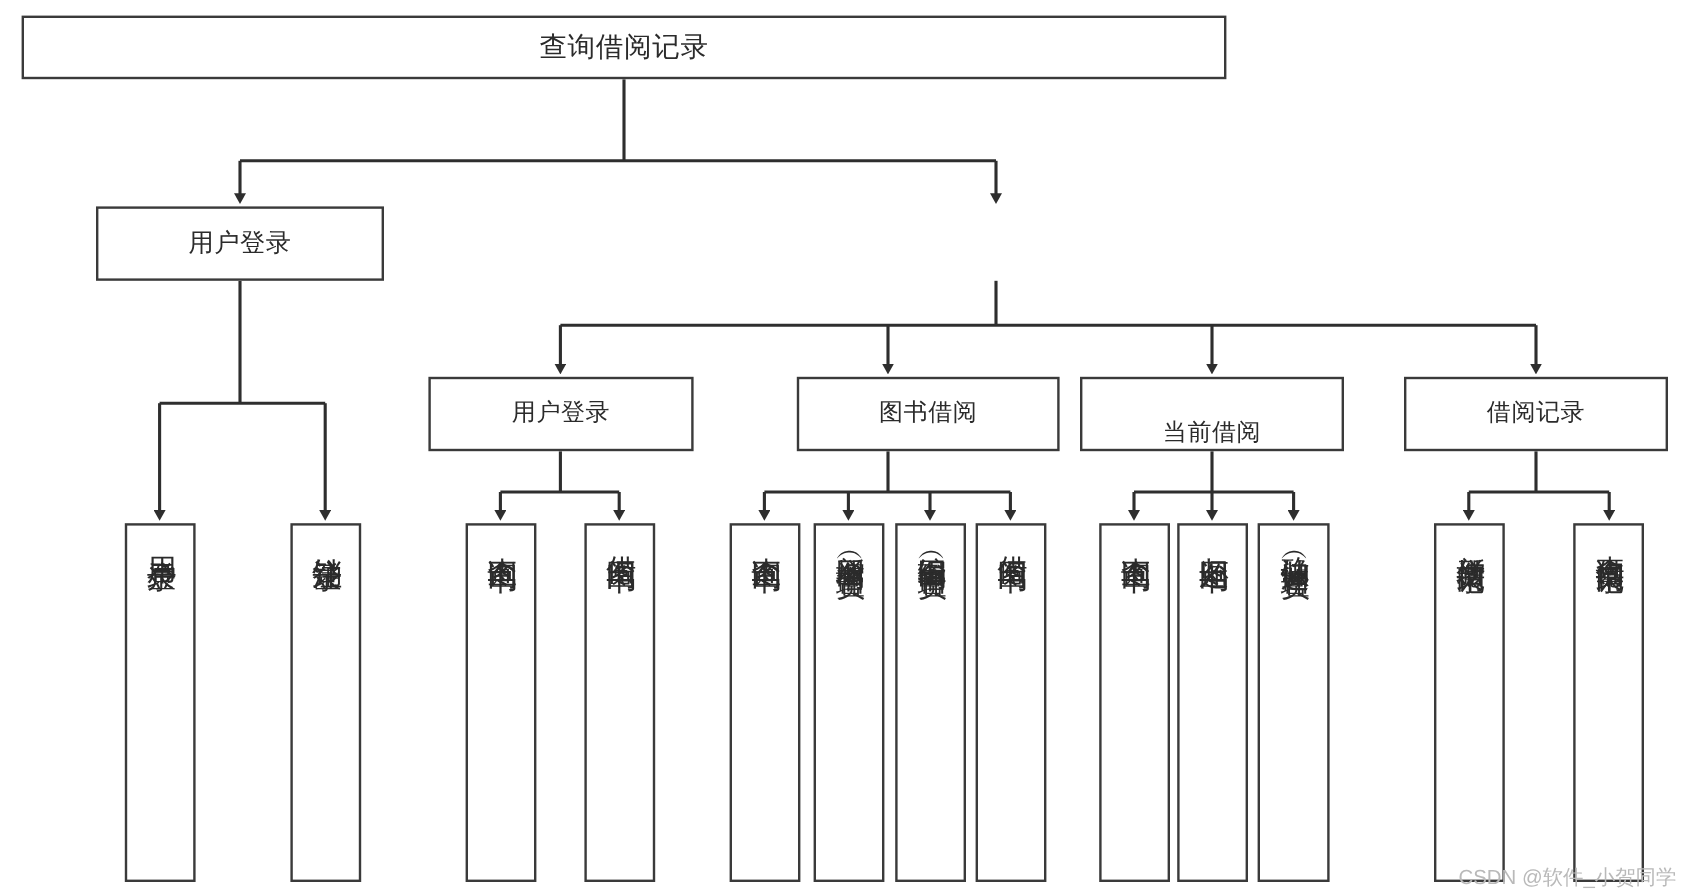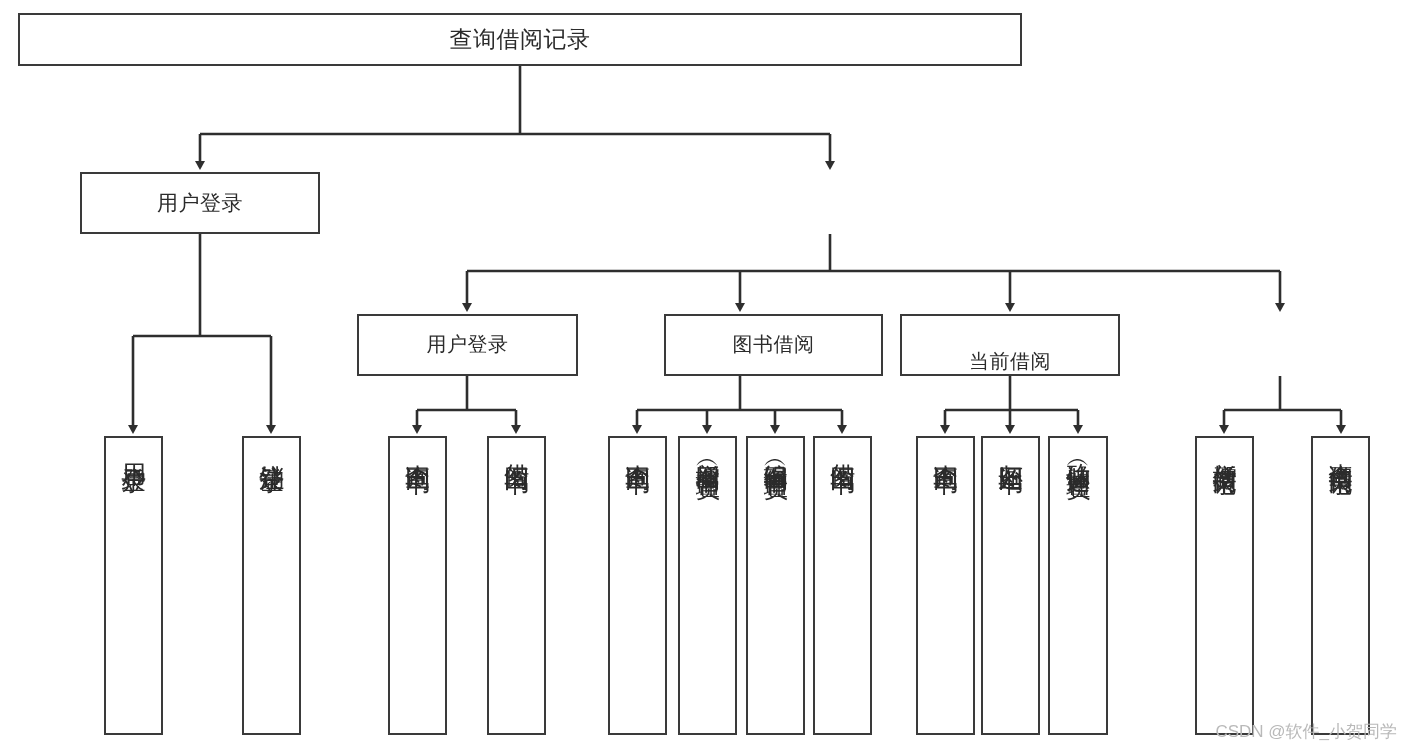--- a/index.html
+++ b/index.html
@@ -132,20 +132,23 @@
 
   <div class="node lvl2" style="left:357px; top:314px; width:221px; height:62px;">
     <span class="label">用户登录</span>
   </div>
   <div class="node lvl2" style="left:631px; top:314px; width:219px; height:62px;margin-left:33px;">
     <span class="label">图书借阅</span>
   </div>
   <div class="node lvl2" style="left:900px; top:314px; width:220px; height:62px;align-items:flex-end;">
     <span class="label">当前借阅</span>
   </div>
+  <div class="node lvl2" style="left:1170px; top:314px; width:220px; height:62px;">
+    <span class="label">借阅记录</span>
+  </div>
 
   <div class="node leaf" style="left:104px; top:436px; width:59px; height:299px;">
     <span class="label">用户登录</span>
   </div>
   <div class="node leaf" style="left:242px; top:436px; width:59px; height:299px;">
     <span class="label">注销登录</span>
   </div>
 
   <div class="node leaf" style="left:388px; top:436px; width:59px; height:299px;">
     <span class="label">查询图书</span>

